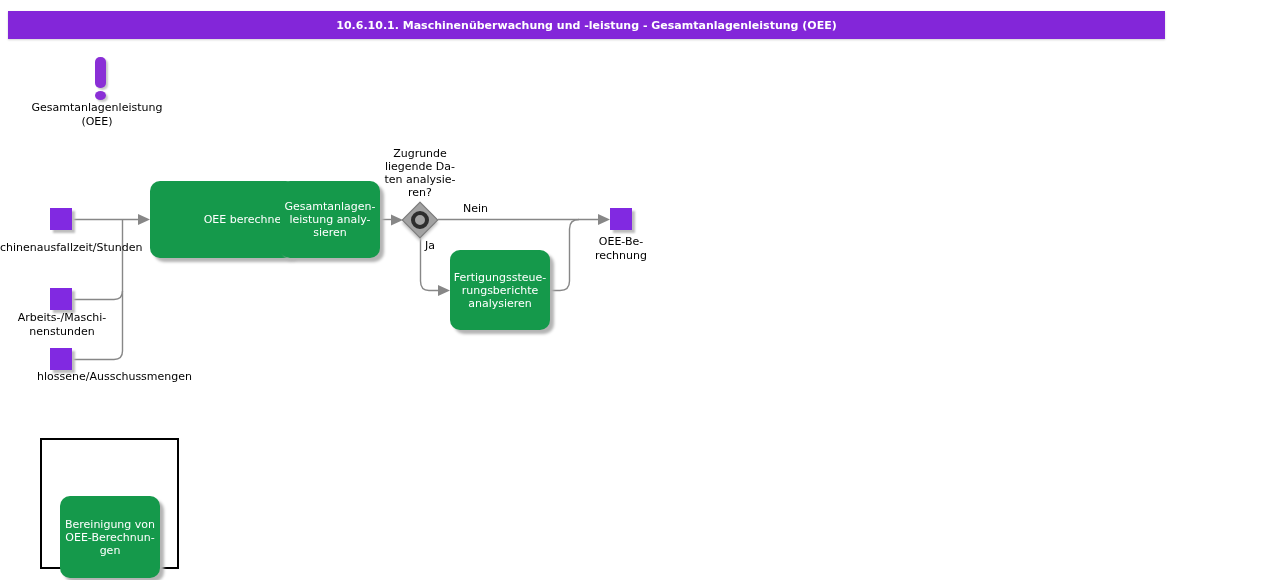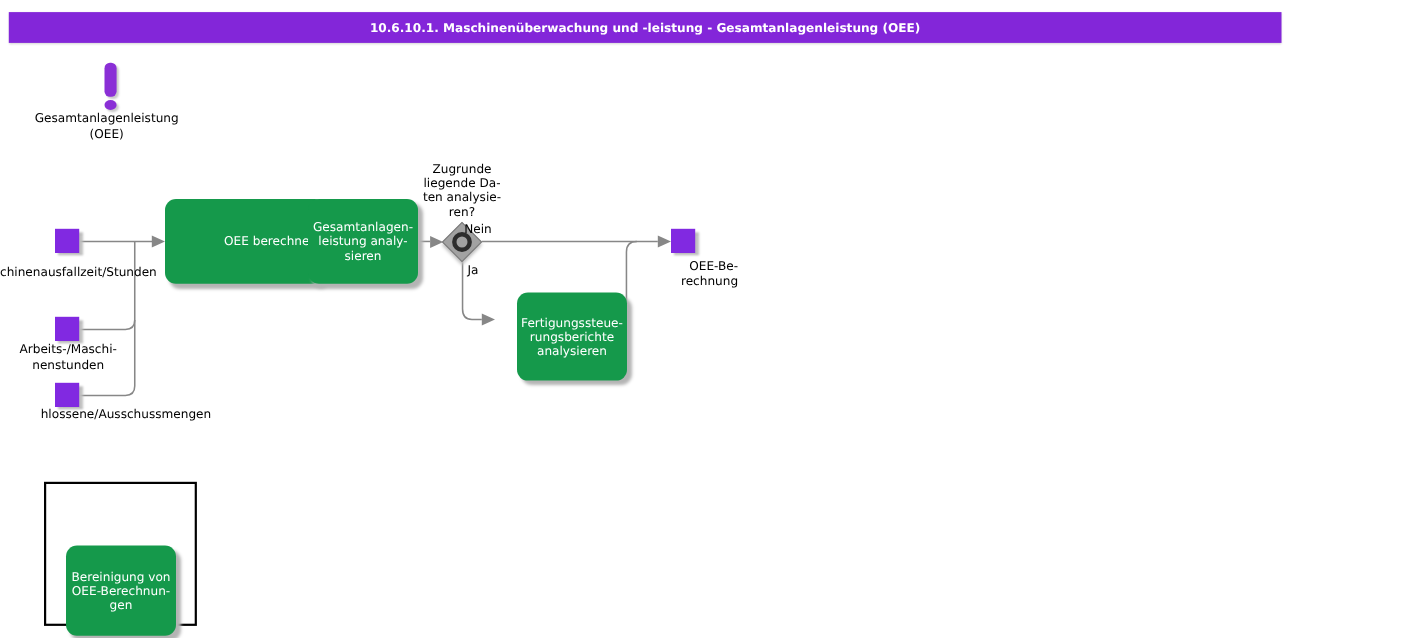--- a/index.html
+++ b/index.html
@@ -20,41 +20,41 @@
   .sq{position:absolute;width:22px;height:22px;background:#8129e1;box-shadow:3px 3px 2px #bdbdbd;}
   #sq1{left:50px;top:208px;} #sq2{left:50px;top:288px;} #sq3{left:50px;top:348px;}
   #sq-out{left:610px;top:208px;}
 
   
   .act{position:absolute;width:100px;background:#15994b;border-radius:10px;
        box-shadow:4px 4px 3px #b4b4b4;color:#fff;display:flex;align-items:center;
        justify-content:center;text-align:center;white-space:pre-line;line-height:13px;font-size:11px;}
   #act-calc{left:150px;top:181px;height:77px;padding-left:46px;}
   #act-analyze{left:280px;top:181px;height:77px;}
-  #act-reports{left:450px;top:266px;height:80px;margin-left:20px;}
+  #act-reports{left:450px;top:250px;height:80px;}
   #act-cleanup{left:60px;top:496px;height:82px;}
 
   
   .diamond{position:absolute;left:407px;top:207px;width:26px;height:26px;background:#a2a2a2;
            border:1px solid #7c7c7c;box-sizing:border-box;transform:rotate(45deg);
            box-shadow:2px 2px 3px #c2c2c2;}
   .gw-ring{position:absolute;left:411px;top:211px;width:18px;height:18px;border:4px solid #2d2d2d;
            border-radius:50%;box-sizing:border-box;}
 
   
   .lbl{position:absolute;white-space:pre-line;line-height:14px;font-size:11px;color:#000;}
   .lbl.c{text-align:center;}
   #lbl-event{left:17px;top:101px;width:160px;}
   #lbl-in1{left:0;top:241px;white-space:nowrap;}
   #lbl-in2{left:0;top:311px;width:124px;}
   #lbl-in3{left:0;top:370px;white-space:nowrap;padding-left:37px;}
   #lbl-q{left:345px;top:147px;width:150px;line-height:13px;}
-  #lbl-nein{left:422px;top:202px;text-align:center;}
+  #lbl-nein{left:463px;top:202px;text-align:center;}
   #lbl-ja{left:425px;top:239px;}
-  #lbl-out{left:571px;top:235px;width:100px;text-align:right;}
+  #lbl-out{left:571px;top:235px;width:100px;}
   #lbl-group{left:37px;top:417px;width:141px;}
 
   .group-box{position:absolute;left:40px;top:438px;width:139px;height:131px;border:2px solid #000;
              background:#fff;box-sizing:border-box;}
 
   .connectors{position:absolute;left:0;top:0;}
 </style>
 </head>
 <body>
 

